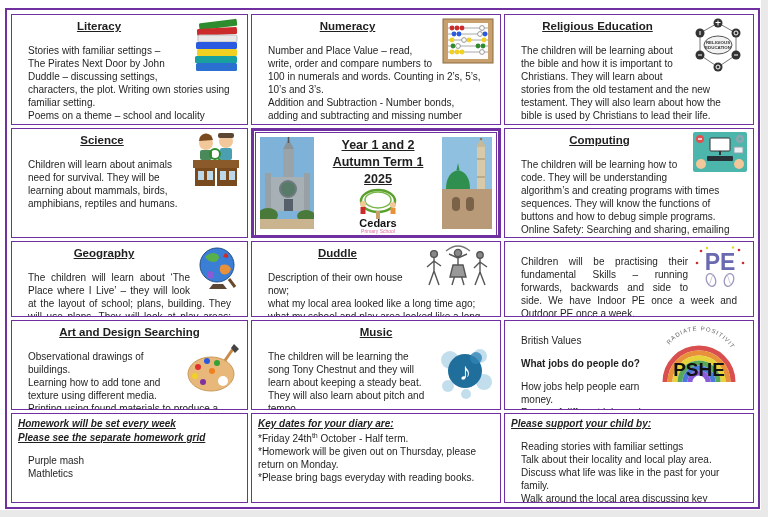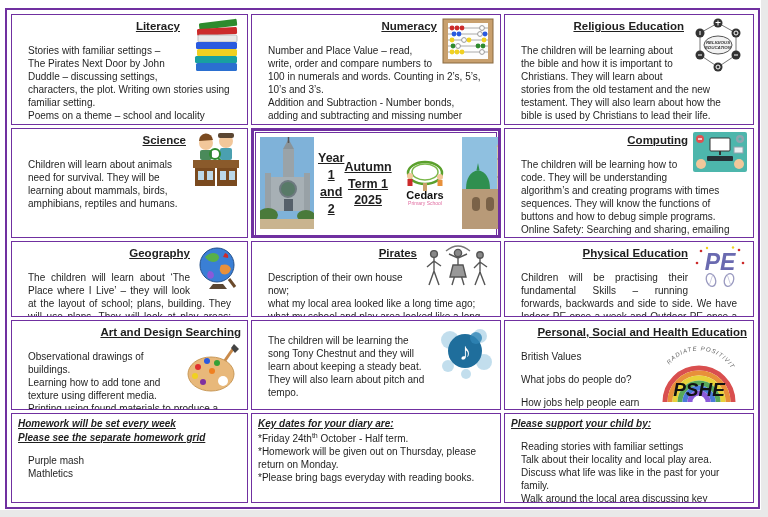--- a/index.html
+++ b/index.html
@@ -4,33 +4,33 @@
 <style>
   html,body{margin:0;padding:0;background:#e9e9e9;font-family:"Liberation Sans",sans-serif;}
   .sheet{position:relative;width:761px;height:510px;background:#fff;overflow:hidden;}
   .outer{box-sizing:border-box;position:absolute;left:5px;top:8px;width:755px;height:501px;
          border:2px solid #7030A0;padding:4px;}
   .grid{display:grid;width:100%;height:100%;grid-template-columns:237px 250px 1fr;
         grid-template-rows:111px 110px 76px 90px 1fr;gap:3px;}
   .cell{box-sizing:border-box;border:1px solid #7030A0;background:#fff;padding:3px 6px;
         overflow:hidden;font-size:10px;line-height:1.3;color:#1f1f1f;}
   .ctitle{margin:1px 0 4px;font-size:11.5px;font-weight:bold;text-decoration:underline;
-          text-align:right;}
+          text-align:center;}
   .cbody{margin:10px;white-space:pre-line;}
   .justify{text-align:justify;}
-  .bold{font-weight:normal;}
+  .bold{font-weight:bold;}
   .u{text-decoration:underline;}
   .hline{margin:0 0 1px;font-weight:bold;text-decoration:underline;font-style:italic;}
-  .icon{float:right;margin:0 0 2px 5px;font-style:italic;}
+  .icon{float:right;margin:0 0 2px 5px;}
   .icon svg{display:block;}
   
   .center-outer{padding:0;border:3px solid #7030A0;}
   .center-inner{box-sizing:border-box;height:100%;border:1px solid #7030A0;margin:1px;
                 display:flex;gap:4px;padding:4px;align-items:stretch;}
-  .center-mid{flex:1;text-align:center;display:flex;flex-direction:row;align-items:center;}
+  .center-mid{flex:1;text-align:center;display:flex;flex-direction:column;align-items:center;}
   .cline{font-size:12.5px;font-weight:bold;line-height:1.35;}
   .photo{flex:0 0 auto;}
   p{margin:0;}
   .kd-line{margin:0;white-space:pre-line;}
   sup{font-size:7px;}
 </style>
 </head>
 <body>
 
 <div class="sheet">
@@ -250,21 +250,21 @@
               <path d="M12 12 L12 26 M12 16 L5 22 M12 16 L19 21 M12 26 L7 40 M12 26 L17 40"></path>
               <circle cx="36" cy="8" r="3.6" fill="#888"></circle>
               <path d="M36 11 L36 20 M36 20 L30 40 M36 20 L42 40 M36 13 L27 9 M36 13 L45 9"></path>
               <path d="M24 6 Q36 -4 48 6" stroke="#777"></path>
               <polygon points="31,20 41,20 44,32 28,32" fill="#999"></polygon>
               <circle cx="58" cy="10" r="3.2" fill="#888"></circle>
               <path d="M58 13 L58 27 M58 17 L52 23 M58 17 L65 22 M58 27 L53 40 M58 27 L63 40"></path>
             </g>
           </svg>
         </span>
-        <h3 class="ctitle">Pirates</h3>
+        <h3 class="ctitle">Duddle</h3>
         <p class="cbody">Description of their own house now;
 what my local area looked like a long time ago; what my school and play area looked like a long time ago; what was Blackburn town like a long time ago?</p>
       </div>
 
       <div class="cell">
         <span class="icon">
           <svg width="54" height="44" viewBox="0 0 54 44">
             <g fill="#cc2b2b">
                 <circle cx="8" cy="6" r="1.3"></circle>
                 <circle cx="46" cy="5" r="1.3"></circle>
@@ -277,21 +277,20 @@
               </g>
             <text x="27" y="25" text-anchor="middle" font-size="23" font-weight="bold" fill="#6a6ab0">PE</text>
             <g stroke="#9a9ac0" fill="#fff" stroke-width="1.3">
               <ellipse cx="18" cy="35" rx="4.5" ry="6.5" transform="rotate(-20 18 35)"></ellipse>
               <ellipse cx="36" cy="35" rx="4.5" ry="6.5" transform="rotate(20 36 35)"></ellipse>
             </g>
             <line x1="16" y1="41" x2="20" y2="29" stroke="#c0c0d8" stroke-width="0.8"></line>
             <line x1="38" y1="41" x2="34" y2="29" stroke="#c0c0d8" stroke-width="0.8"></line>
           </svg>
         </span>
-        <h3 class="ctitle">Physical Education</h3>
         <p class="cbody justify">Children will be practising their fundamental Skills – running forwards, backwards and side to side. We have Indoor PE once a week and Outdoor PE once a week.</p>
       </div>
 
       <div class="cell">
         <h3 class="ctitle">Art and Design Searching</h3>
         <span class="icon">
           <svg width="56" height="50" viewBox="0 0 56 50">
             <line x1="50" y1="2" x2="32" y2="28" stroke="#c98a4a" stroke-width="3"></line>
             <polygon points="49,0 54,5 50,9 46,4" fill="#444"></polygon>
             <ellipse cx="26" cy="30" rx="23" ry="17" fill="#e8b87a" stroke="#c99a5a"></ellipse>
@@ -302,39 +301,39 @@
             <circle cx="10" cy="32" r="3" fill="#f0d020"></circle>
             <circle cx="18" cy="38" r="3" fill="#8030a0"></circle>
             <circle cx="27" cy="27" r="3" fill="#f08020"></circle>
           </svg>
         </span>
         <p class="cbody">Observational drawings of buildings.
 Learning how to add tone and texture using different media. Printing using found materials to produce a finished work related to school and the locality.</p>
       </div>
 
       <div class="cell">
+        <h3 class="ctitle">Music</h3>
         <span class="icon">
           <svg width="58" height="56" viewBox="0 0 58 56">
             <g fill="#7ab8d9" opacity="0.45">
               <circle cx="14" cy="16" r="9"></circle>
                 <circle cx="44" cy="12" r="7"></circle>
               <circle cx="48" cy="38" r="8"></circle>
                 <circle cx="12" cy="42" r="6"></circle>
               <circle cx="30" cy="50" r="5"></circle>
             </g>
             <circle cx="29" cy="27" r="17" fill="#1f6e9c"></circle>
             <circle cx="40" cy="14" r="6" fill="#2f85b5" opacity="0.8"></circle>
             <text x="29" y="36" text-anchor="middle" font-size="24" fill="#fff">♪</text>
           </svg>
         </span>
         <p class="cbody">The children will be learning the song Tony Chestnut and they will learn about keeping a steady beat. They will also learn about pitch and tempo.</p>
       </div>
 
       <div class="cell">
-        <h3 class="ctitle">Personal, Social and Health Education</h3>
         <span class="icon">
           <svg width="96" height="60" viewBox="0 0 96 60">
             <defs>
                 <path id="arcTop" d="M 16 24 A 38 38 0 0 1 80 24" fill="none"></path>
               </defs>
             <text font-size="6" fill="#666" letter-spacing="1"><textPath href="#arcTop" startOffset="4">RADIATE POSITIVITY</textPath></text>
             <g fill="none">
               <path d="M 14 58 A 34 34 0 0 1 82 58" stroke="#d94f4f" stroke-width="5"></path>
               <path d="M 19 58 A 29 29 0 0 1 77 58" stroke="#e8903a" stroke-width="5"></path>
               <path d="M 24 58 A 24 24 0 0 1 72 58" stroke="#e8d23a" stroke-width="5"></path>

